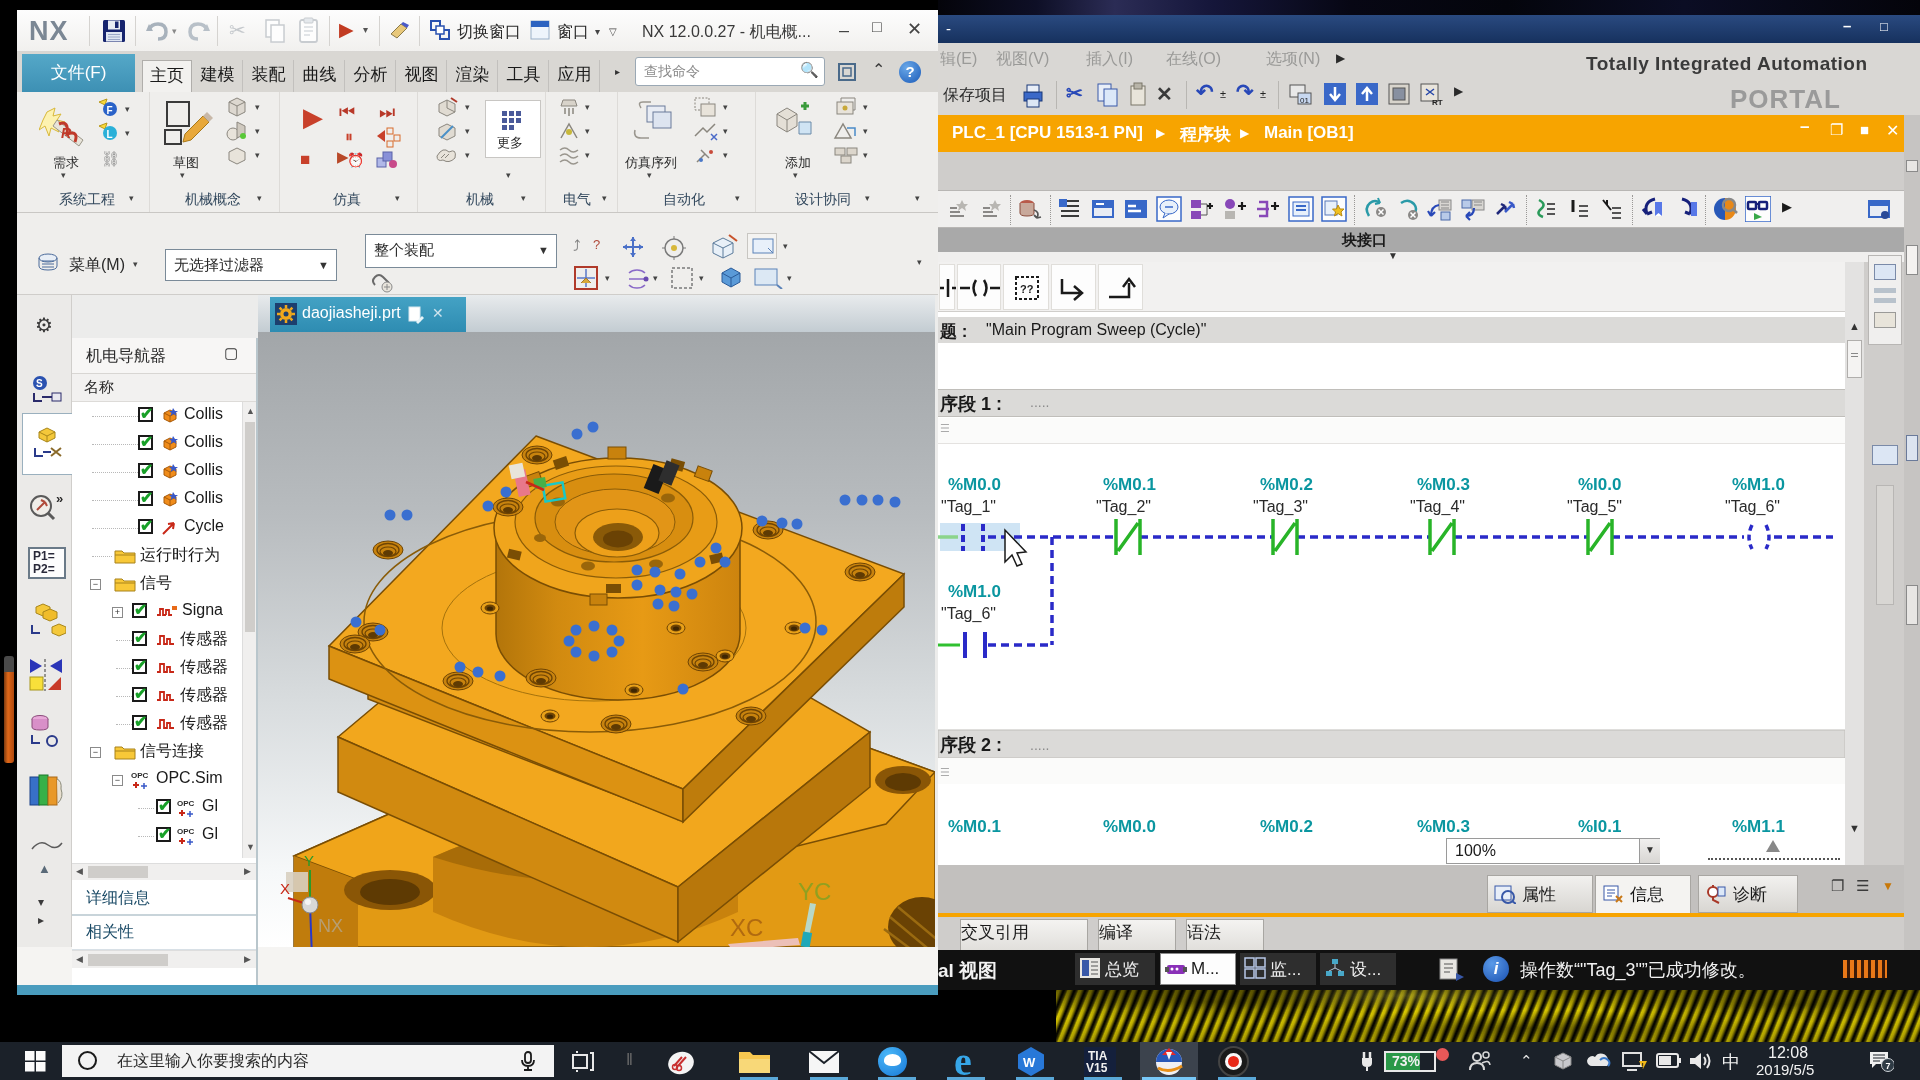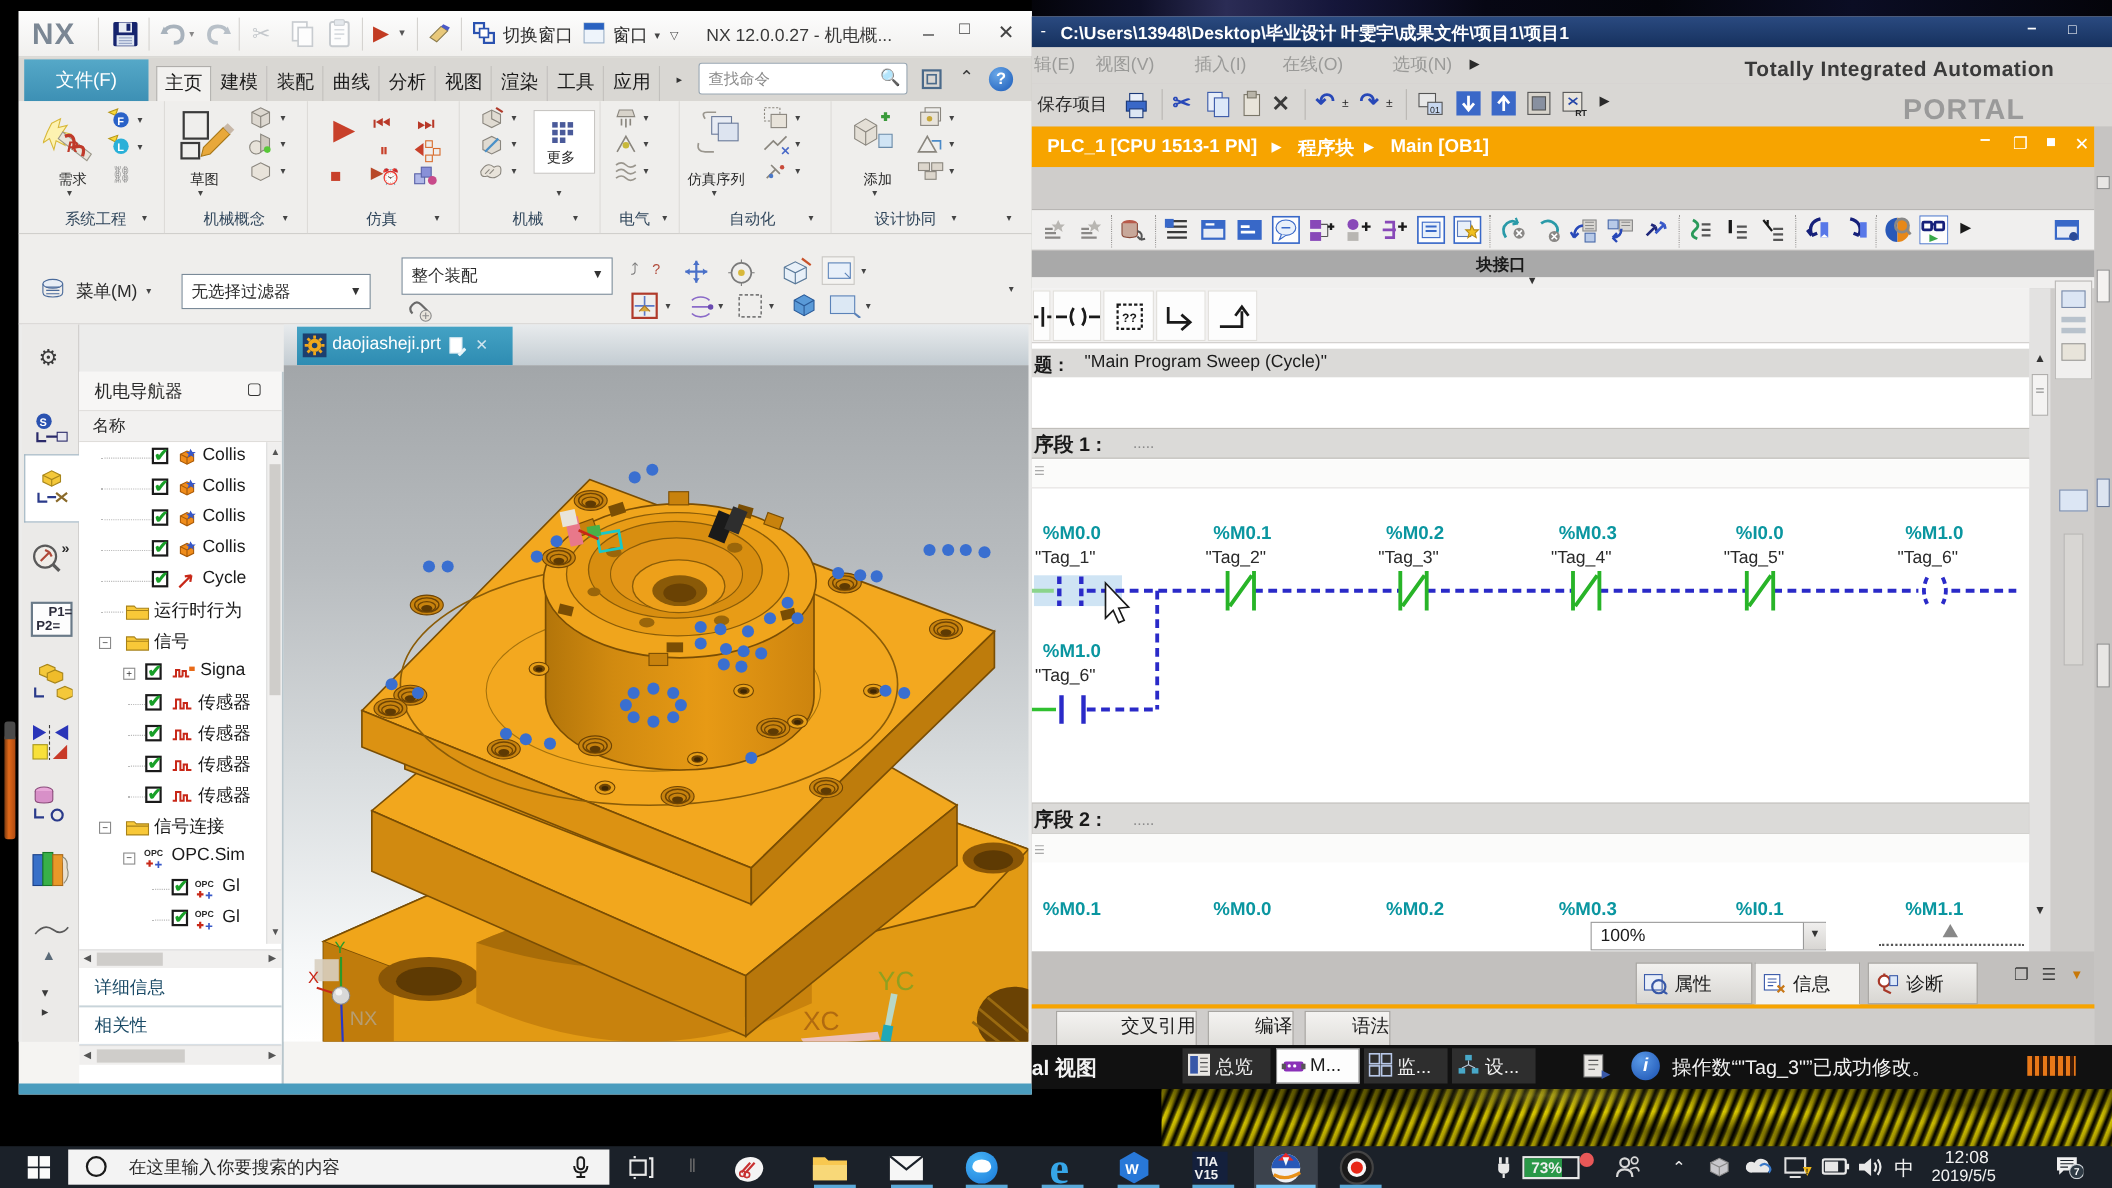--- a/index.html
+++ b/index.html
@@ -65,21 +65,21 @@
 .tt { top:3px; font-size:16px; color:#1a1a1a; white-space:nowrap; }
 .tmenu { position:absolute; top:6px; font-size:16px; color:#9a9a98; }
 .tsep { position:absolute; top:5px; width:1px; height:28px; background:#b8b6b2; }
 .netbar { position:absolute; left:0; width:907px; height:28px; background:#dbdad8; border-top:1px solid #c0beba; border-bottom:1px solid #c0beba; }
 .lbtn { position:absolute; top:2px; height:46px; background:#fdfdfd; border:1px solid #e0deda; }
 .slbl { font:bold 17px "Liberation Sans",sans-serif; fill:#0a96a0; }
 .stag { font:16px "Liberation Sans",sans-serif; fill:#2a2a2a; }
 .bdash { stroke:#2a2ac8; stroke-width:3.5; stroke-dasharray:8 5; fill:none; }
 .ncont { stroke:#28b428; stroke-width:3.5; fill:none; }
 .ttab { position:absolute; top:10px; height:38px; border:1px solid #a8a6a2; }
-.xbtn { position:absolute; top:2px; height:40px; background:linear-gradient(180deg,#f4f3f1,#dcdad6); border:1px solid #a8a6a2; font-size:17px; color:#1a1a1a; text-align:right; line-height:26px; }
+.xbtn { position:absolute; top:2px; height:40px; background:linear-gradient(180deg,#f4f3f1,#dcdad6); border:1px solid #a8a6a2; font-size:17px; color:#1a1a1a; text-align:left; line-height:26px; }
 .bbtn { position:absolute; top:3px; height:32px; background:#2e2e2e; }
 .runln { position:absolute; top:35px; width:38px; height:3px; background:#5aa8d8; }
 </style>
 </head>
 <body>
 <div id="desktop">
   <div class="a" id="wallTop"></div>
   <div class="a" id="wallStripe"></div>
   <div class="a" id="wallStripe2"></div>
   <div class="a" id="wallStripe3"></div>
@@ -443,21 +443,21 @@
               <path d="M20 22 L30 30 M30 22 L20 30" stroke="#8a6a2a" stroke-width="2"></path>
             </svg>
         </div>
         <svg class="a" style="left:8px;top:196px" width="38" height="30" viewBox="0 0 38 30">
             <circle cx="13" cy="15" r="10" fill="#f0ede8" stroke="#5a5a5a" stroke-width="2"></circle>
             <path d="M9 19 L17 11 M17 11 L13 9 M17 11 L19 15" stroke="#b04a3a" stroke-width="2" fill="none"></path>
             <path d="M20 22 L26 28" stroke="#5a5a5a" stroke-width="3"></path>
             <text x="28" y="12" font-size="13" fill="#2a2a2a" font-weight="bold">»</text>
           </svg>
         <div class="a" style="left:8px;top:252px;width:38px;height:32px;border:2px solid #6a7a88;background:#fdfdfd;">
-          <span class="a" style="left:14px;top:0px;font-size:12px;font-weight:bold;color:#2a2a3a;">P1=</span>
+          <span class="a" style="left:3px;top:0px;font-size:12px;font-weight:bold;color:#2a2a3a;">P1=</span>
           <span class="a" style="left:3px;top:13px;font-size:12px;font-weight:bold;color:#2a2a3a;">P2=</span>
         </div>
         <svg class="a" style="left:8px;top:308px" width="38" height="36" viewBox="0 0 38 36">
             <path d="M8 4 L15 1 L22 4 L22 10 L15 13 L8 10 Z" fill="#f4c83a" stroke="#a8861a"></path>
             <path d="M15 9 L22 6 L29 9 L29 15 L22 18 L15 15 Z" fill="#f0bc2a" stroke="#a8861a"></path>
             <path d="M4 22 L4 30 L12 30" stroke="#2a3a8a" stroke-width="2" fill="none"></path>
             <path d="M24 24 L31 21 L38 24 L38 30 L31 33 L24 30 Z" fill="#f4c83a" stroke="#a8861a"></path>
           </svg>
         <svg class="a" style="left:8px;top:362px" width="38" height="36" viewBox="0 0 38 36">
             <path d="M2 2 L14 9 L2 16 Z" fill="#2a35b8"></path>
@@ -934,21 +934,20 @@
           </svg>
         </div>
       </div>
     </div>
     <div class="a" id="nxTeal"></div>
   </div>
 
   <div class="a" id="tia">
     <div class="a" id="tiaTitle">
       <span class="a" style="left:8px;top:5px;font-size:15px;">-</span>
-      <span class="a" style="left:26px;top:5px;font-size:16px;font-weight:bold;">C:\Users\13948\Desktop\毕业设计 叶雯宇\成果文件\项目1\项目1</span>
       <span class="a" style="left:905px;top:2px;font-size:15px;font-weight:bold;">–</span>
       <span class="a" style="left:942px;top:4px;font-size:13px;">□</span>
     </div>
     <div class="a" id="tiaMenu">
       <span class="tmenu" style="left:2px;">辑(E)</span>
       <span class="tmenu" style="left:58px;">视图(V)</span>
       <span class="tmenu" style="left:148px;">插入(I)</span>
       <span class="tmenu" style="left:228px;">在线(O)</span>
       <span class="tmenu" style="left:328px;">选项(N)</span>
       <span class="a" style="left:398px;top:8px;font-size:12px;color:#2a2a2a;">▶</span>

